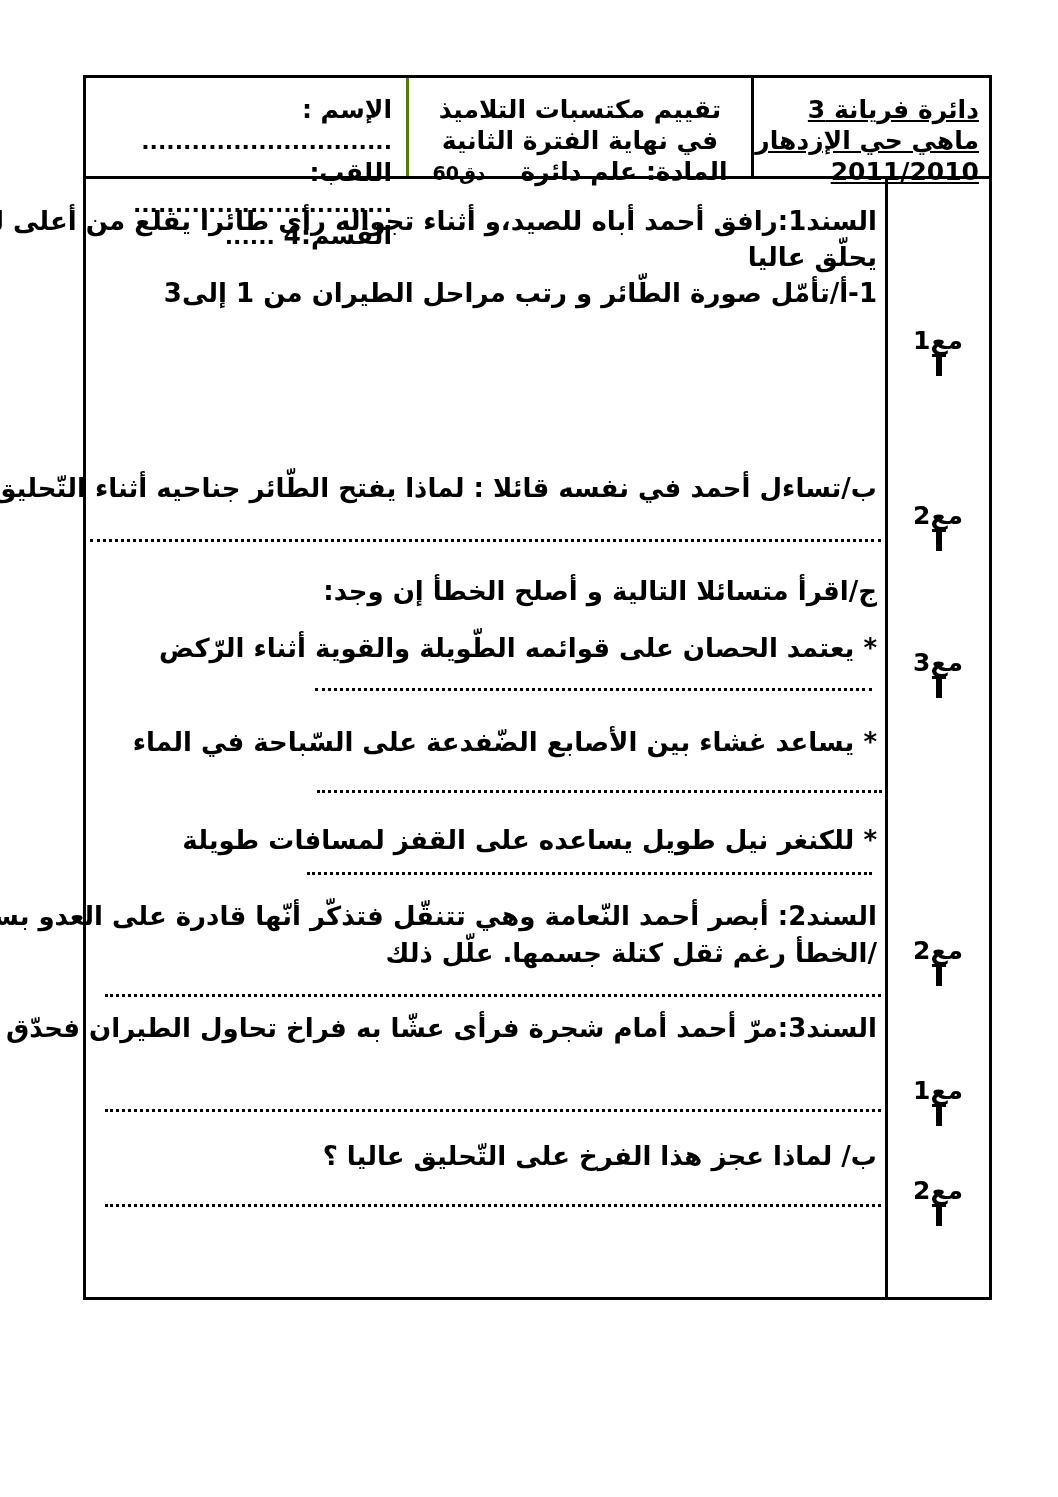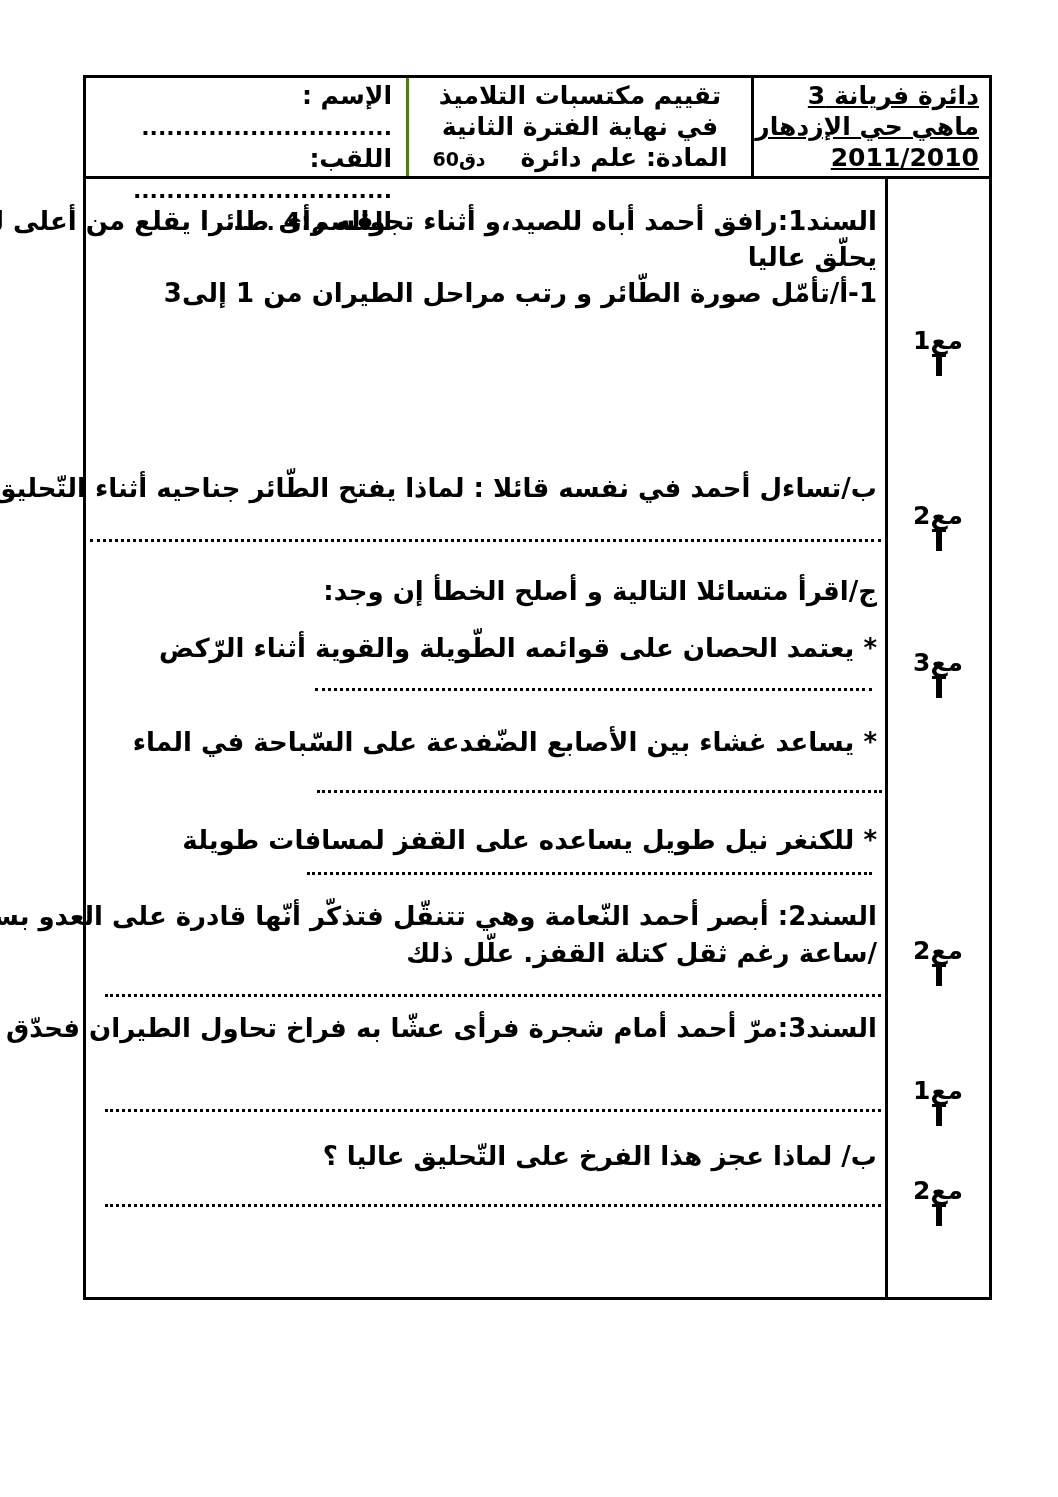--- a/index.html
+++ b/index.html
@@ -6,21 +6,21 @@
   body{
     width:1058px;height:1497px;position:relative;background:#ffffff;
     font-family:"DejaVu Sans",sans-serif;color:#000;overflow:hidden;
   }
   .doc{
     position:absolute;left:83px;top:75px;width:903px;height:1219px;
     border:3px solid #000;direction:rtl;background:#fff;
   }
   
   .header-row{position:absolute;top:0;left:0;right:0;height:98px;border-bottom:3px solid #000;display:flex;flex-direction:row;}
-  .hcell{box-sizing:border-box;padding-top:2px;font-weight:700;}
+  .hcell{box-sizing:border-box;padding-top:16px;font-weight:700;}
   .cell-school{width:238px;border-left:3px solid #000;padding-right:10px;font-size:25px;line-height:31px;text-decoration:underline;}
   .cell-exam{width:345px;border-left:3px solid #4d7c0f;text-align:center;font-size:25px;line-height:31px;}
   .cell-student{flex:1;text-align:right;padding-right:14px;font-size:25px;line-height:31px;}
   .dots{letter-spacing:1px;font-size:22px;}
   .small{font-size:19px;}
   
   .body-row{position:absolute;top:101px;bottom:0;left:0;right:0;display:flex;flex-direction:row;}
   .margin-col{width:101px;border-left:3px solid #000;position:relative;}
   .main-col{flex:1;position:relative;}
   .tline{
@@ -118,21 +118,21 @@
       <div class="tline" style="top:451px">* يعتمد الحصان على قوائمه الطّويلة والقوية أثناء الرّكض</div>
       <div class="dotline" style="top:509px;right:13px;width:557px;"></div>
 
       <div class="tline" style="top:545px">* يساعد غشاء بين الأصابع الضّفدعة على السّباحة في الماء</div>
       <div class="dotline" style="top:611px;right:3px;width:565px;"></div>
 
       <div class="tline" style="top:643px">* للكنغر نيل طويل يساعده على القفز لمسافات طويلة</div>
       <div class="dotline" style="top:693px;right:13px;width:565px;"></div>
 
       <div class="tline" style="top:719px">السند2: أبصر أحمد النّعامة وهي تتنقّل فتذكّر أنّها قادرة على العدو بسرعة 64كم</div>
-      <div class="tline" style="top:756px">/ساعة رغم ثقل كتلة القفز. علّل ذلك</div>
+      <div class="tline" style="top:756px">/الخطأ رغم ثقل كتلة جسمها. علّل ذلك</div>
       <div class="dotline" style="top:815px;right:4px;left:19px;"></div>
 
       <div class="tline" style="top:831px">السند3:مرّ أحمد أمام شجرة فرأى عشّا به فراخ تحاول الطيران فحدّق فيها متسائلا :</div>
       <div class="dotline" style="top:930px;right:4px;left:19px;"></div>
 
       <div class="tline" style="top:959px">ب/ لماذا عجز هذا الفرخ على التّحليق عاليا ؟</div>
       <div class="dotline" style="top:1025px;right:4px;left:19px;"></div>
 
     </div>
   </div>

